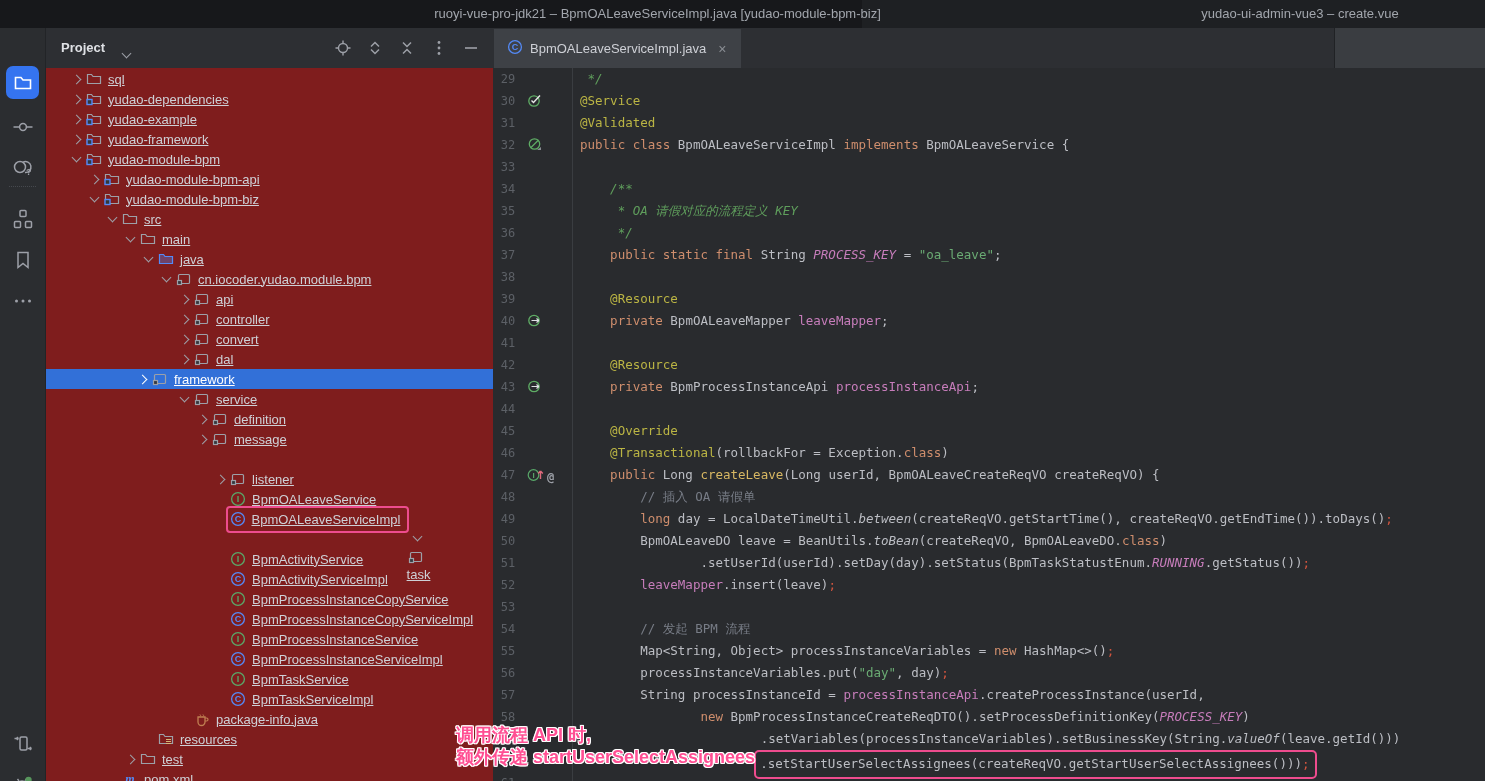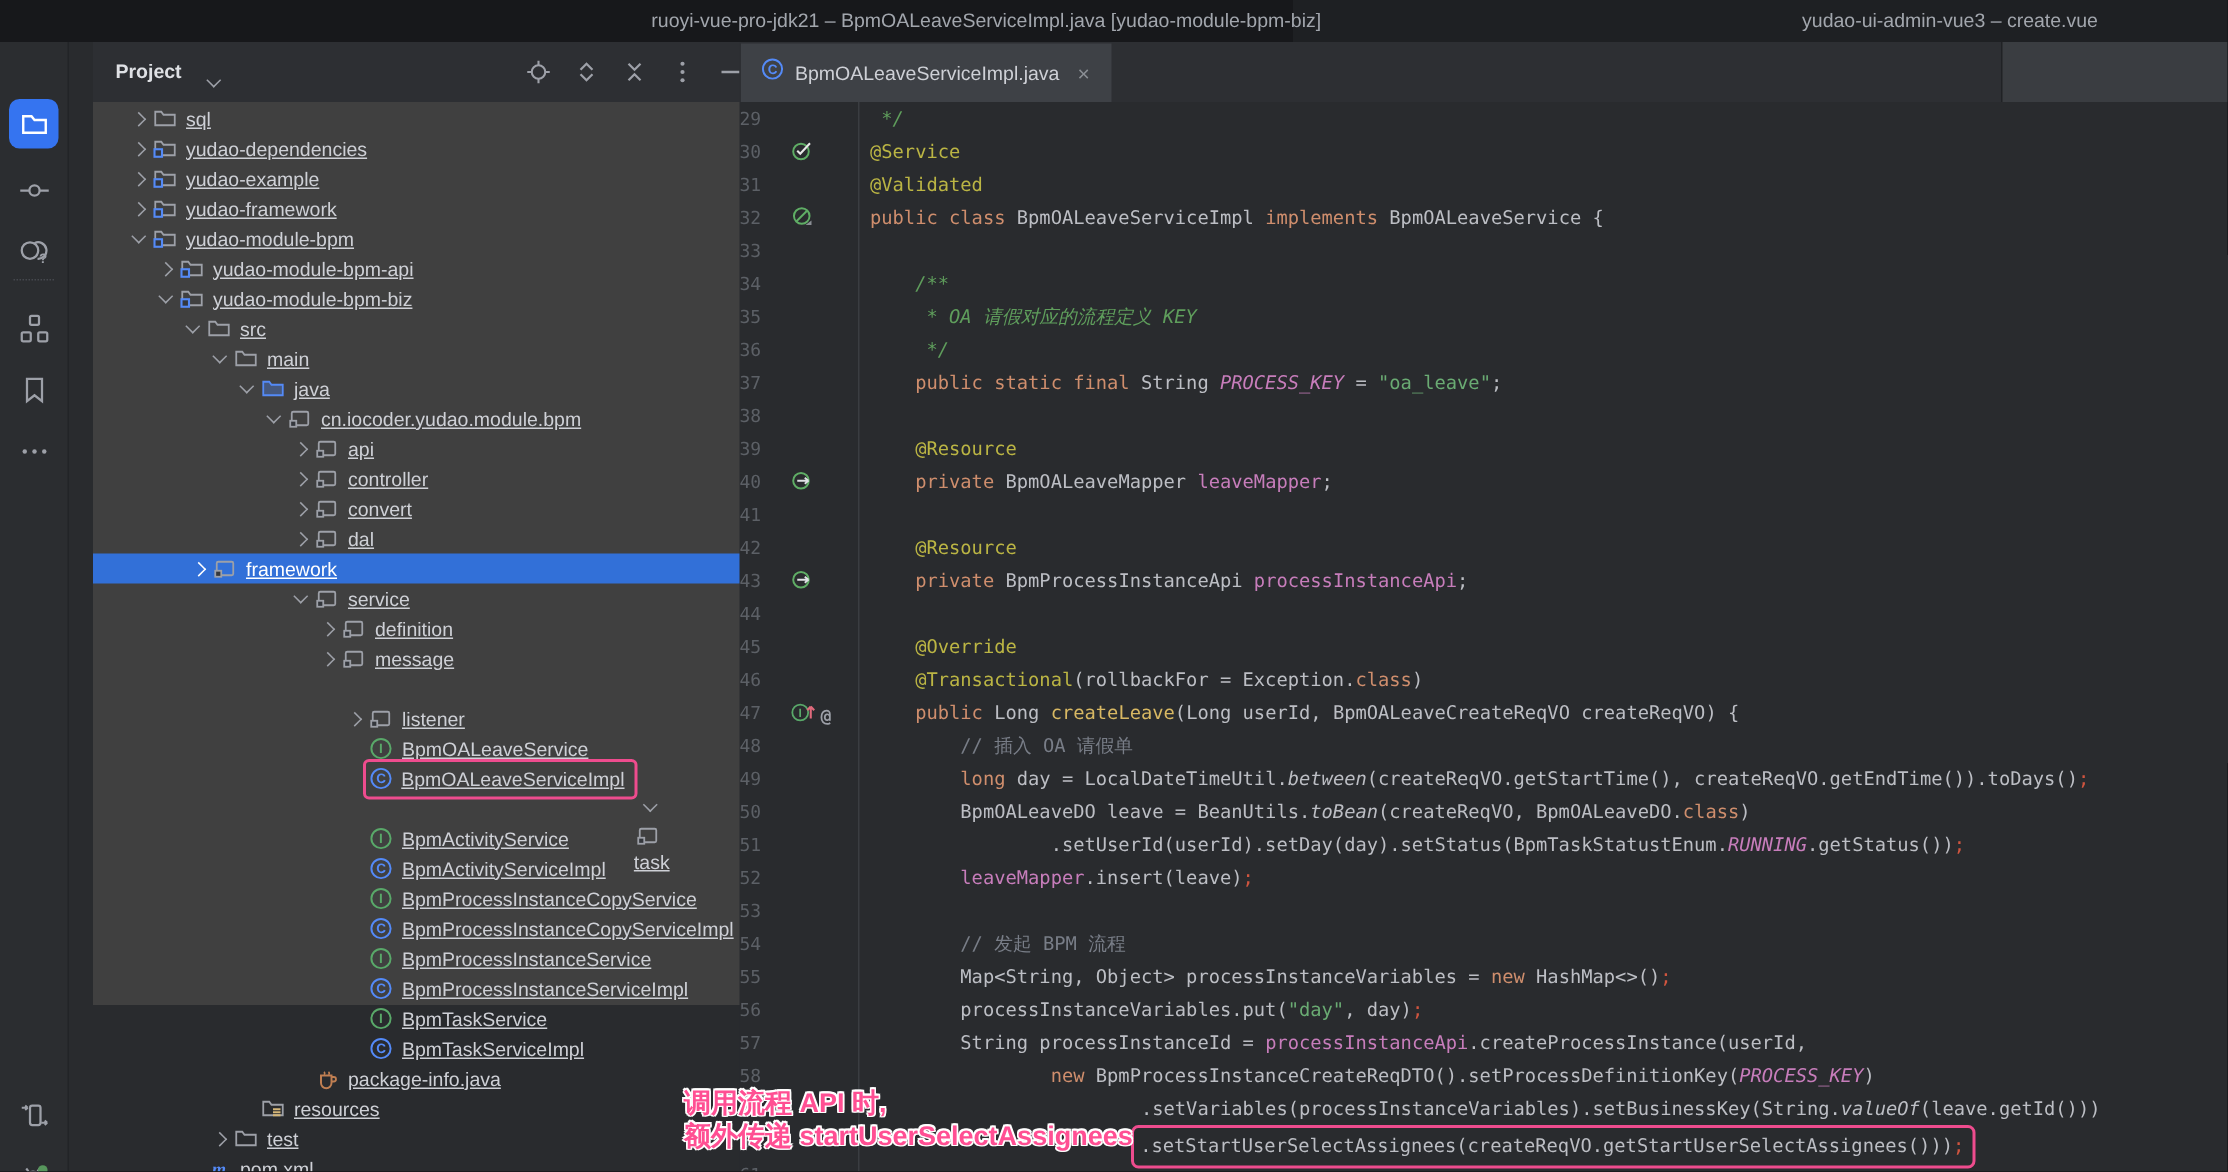--- a/index.html
+++ b/index.html
@@ -11,21 +11,21 @@
   .wtitle{position:absolute;top:0;height:28px;line-height:28px;font-size:13px;color:#a2a6ad;text-align:center;white-space:nowrap;}
   #wtitle-left{left:0;width:1315px;}
   #wtitle-right{left:1115px;width:370px;}
   
   #activitybar{position:absolute;left:0;top:28px;width:45px;height:753px;background:#2b2d30;border-right:1px solid #222427;}
   .act-item{position:absolute;left:6px;width:33px;height:33px;display:flex;align-items:center;justify-content:center;border-radius:7px;}
   .act-item.active{background:#3574F0;}
   .act-item svg{display:block;}
   .act-sep{position:absolute;left:9px;width:27px;border-top:1px dotted #46494e;}
   
-  #projectpanel{position:absolute;left:62px;top:28px;width:447px;height:642px;background:#404040;}
+  #projectpanel{position:absolute;left:46px;top:28px;width:447px;height:753px;background:#7f1d1d;}
   #panelheader{position:absolute;left:0;top:0;width:447px;height:40px;background:#2d2f33;}
   #panelheader .ptitle{position:absolute;left:15px;top:0;height:40px;line-height:40px;font-size:13px;font-weight:700;color:#dfe1e5;}
   #panelheader .pchev{position:absolute;left:72px;top:18px;}
   .hdr-actions{position:absolute;right:12px;top:10px;display:flex;gap:12px;}
   .hdr-actions .hicon{width:20px;height:20px;display:flex;align-items:center;justify-content:center;}
   #tree{position:absolute;left:0;top:40px;width:447px;height:713px;overflow:hidden;}
   .trow{position:absolute;left:0;width:447px;height:20px;display:flex;align-items:center;color:#ced0d6;
         font-size:13px;font-weight:500;white-space:nowrap;}
   .trow.sel{background:#3270d8;color:#ffffff;}
   .chev{width:18px;height:18px;flex:0 0 18px;position:relative;}
@@ -40,21 +40,21 @@
   
   #tabbar{position:absolute;left:493px;top:28px;width:992px;height:40px;background:#2d2f33;}
   #tab-active{position:absolute;left:1px;top:1px;width:247px;height:39px;background:#3e4146;display:flex;align-items:center;}
   #tab-active .tabicon{margin-left:13px;}
   #tab-active .tablabel{margin-left:7px;font-size:13px;color:#ced0d6;}
   #tab-active .tabclose{margin-left:12px;color:#8a8e94;font-size:14px;line-height:14px;}
   #rwin-toolbar{position:absolute;left:1334px;top:28px;width:151px;height:40px;background:#3a3d41;border-left:1px solid #202225;}
   #editor{position:absolute;left:493px;top:68px;width:992px;height:713px;background:#292b2e;overflow:hidden;}
   #gutter-sep{position:absolute;left:79px;top:0;height:713px;border-left:1px solid #3a3d41;}
   .cline{position:absolute;left:0;width:1200px;height:22px;}
-  .lnum{position:absolute;left:0;top:0;width:30px;height:22px;line-height:22px;text-align:left;
+  .lnum{position:absolute;left:0;top:0;width:30px;height:22px;line-height:22px;text-align:center;
         font-family:"DejaVu Sans Mono",monospace;font-size:12px;color:#5c6066;}
   .gicons{position:absolute;left:34px;top:3px;display:flex;gap:3px;align-items:center;}
   .codetext{position:absolute;left:87px;top:0;height:22px;line-height:22px;margin:0;
             font-family:"DejaVu Sans Mono",monospace;font-size:12.5px;white-space:pre;color:#bcbec4;}
   .tk-kw{color:#cf8e6d;} .tk-ann{color:#bbb544;text-align:right;} .tk-txt{color:#bcbec4;}
   .tk-cmt{color:#787d87;} .tk-doc{color:#5f9e5c;font-style:italic;}
   .tk-str{color:#6aab73;} .tk-con{color:#c77dbb;font-style:italic;}
   .tk-fld{color:#c77dbb;} .tk-mth{color:#d8b863;} .tk-sm{color:#bcbec4;font-style:italic;text-align:right;}
   .tk-err{color:#d0553f;}
   .codebox{display:inline-block;white-space:pre;border:2.5px solid #ee4c8e;border-radius:5px;
@@ -337,21 +337,21 @@
             <i></i>
           </span>
           <span class="ticon">
             <svg width="16" height="16" viewBox="0 0 16 16" fill="none">
               <rect x="2.5" y="3.5" width="11" height="9" rx="1" stroke="#9da0a8" stroke-width="1.2"></rect>
               <rect x="1.5" y="9.5" width="4" height="4" fill="#34373c" stroke="#9da0a8" stroke-width="1.2"></rect>
             </svg>
           </span>
           <span class="tlabel">dal</span>
         </div>
-        <div class="trow sel" style="top: 301px; padding-left: 62px;">
+        <div class="trow sel" style="top: 301px; padding-left: 88px;">
           <span class="chev c">
             <i></i>
           </span>
           <span class="ticon">
             <svg width="16" height="16" viewBox="0 0 16 16" fill="none">
               <rect x="2.5" y="3.5" width="11" height="9" rx="1" stroke="#9da0a8" stroke-width="1.2"></rect>
               <rect x="1.5" y="9.5" width="4" height="4" fill="#34373c" stroke="#9da0a8" stroke-width="1.2"></rect>
             </svg>
           </span>
           <span class="tlabel">framework</span>

